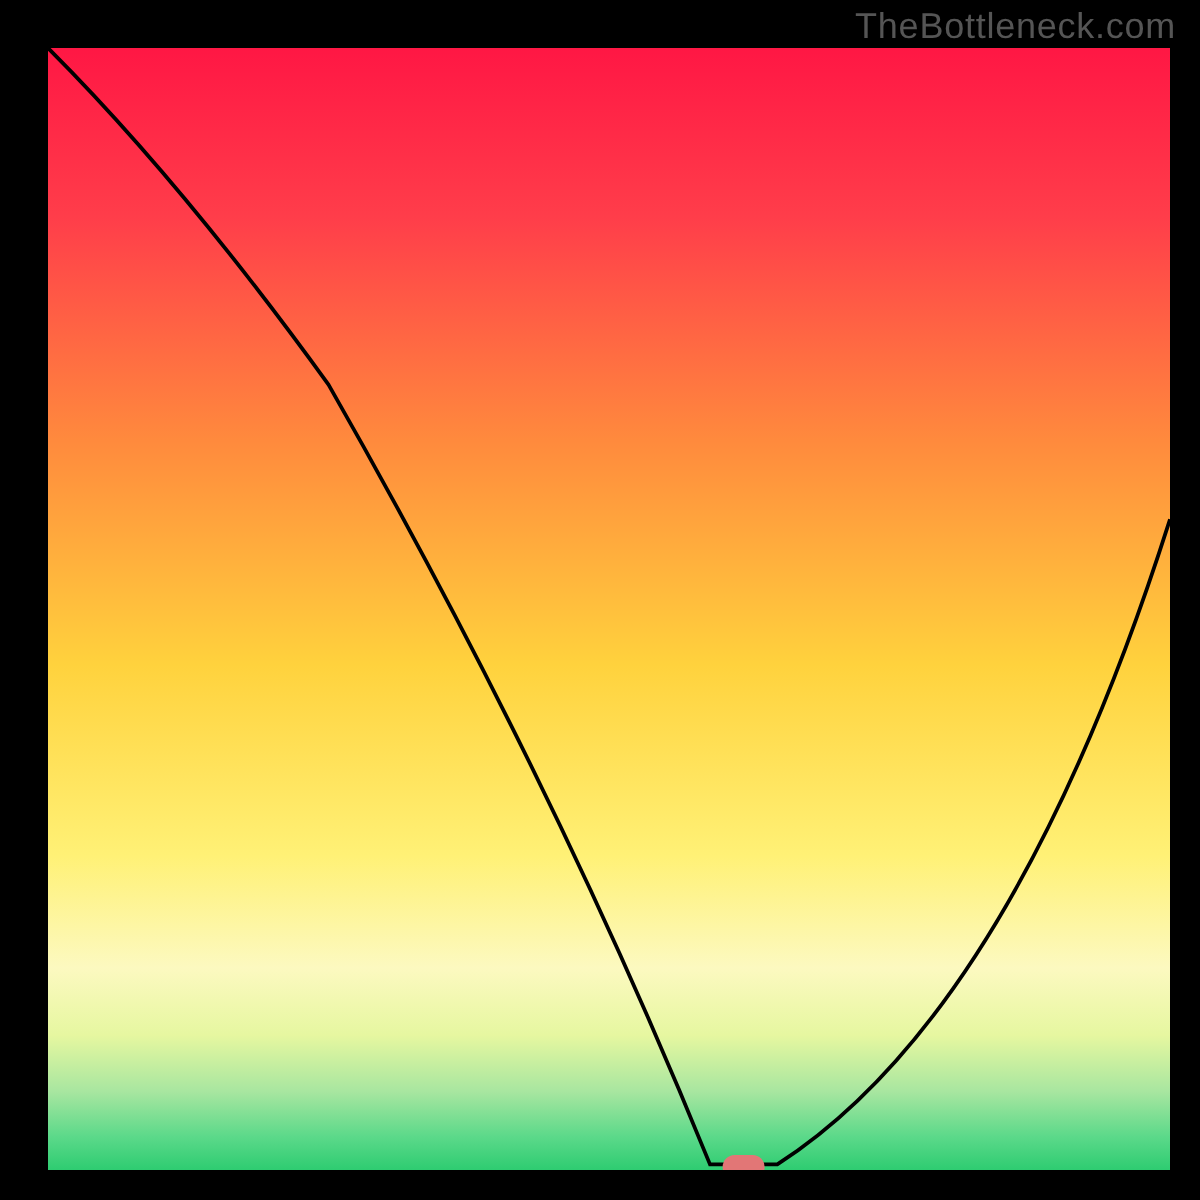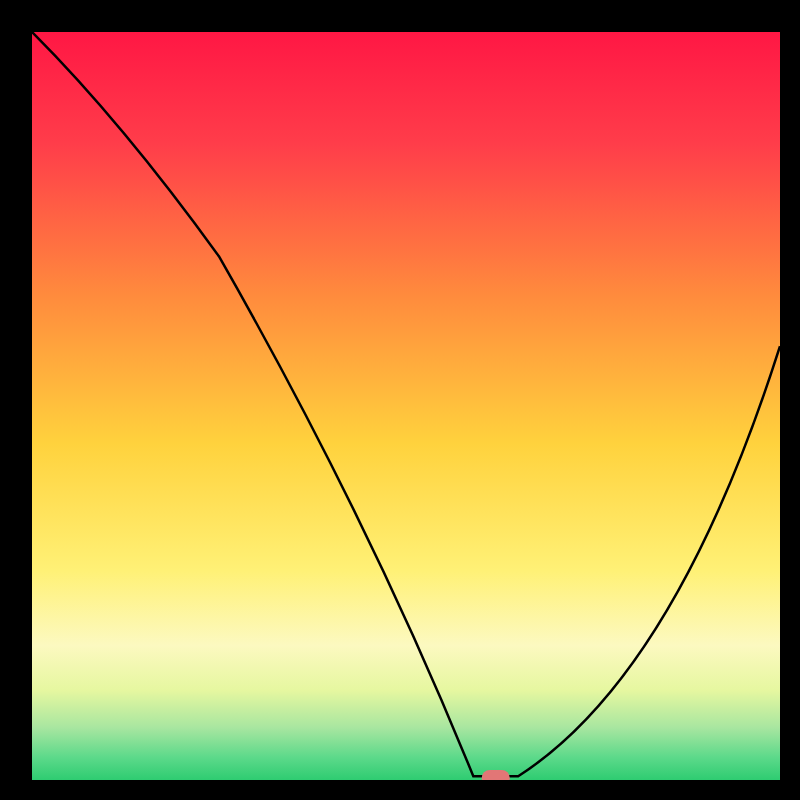--- a/index.html
+++ b/index.html
@@ -33,20 +33,21 @@
     top: 32px;
     width: 748px;
     height: 748px;
   }
   svg { display: block; }
 </style>
 </head>
 <body>
 
 <div class="outer">
+  <div class="watermark">TheBottleneck.com</div>
   <div class="plot">
     <svg id="chart-svg" width="748" height="748" viewBox="0 0 748 748">
       <defs>
         <linearGradient id="bg-grad" x1="0" y1="0" x2="0" y2="1">
             <stop offset="0%" stop-color="#ff1744"></stop>
             <stop offset="15%" stop-color="#ff3d4a"></stop>
             <stop offset="35%" stop-color="#ff8a3d"></stop>
             <stop offset="55.00000000000001%" stop-color="#ffd23d"></stop>
             <stop offset="72%" stop-color="#fff176"></stop>
             <stop offset="82%" stop-color="#fcf9c0"></stop>

